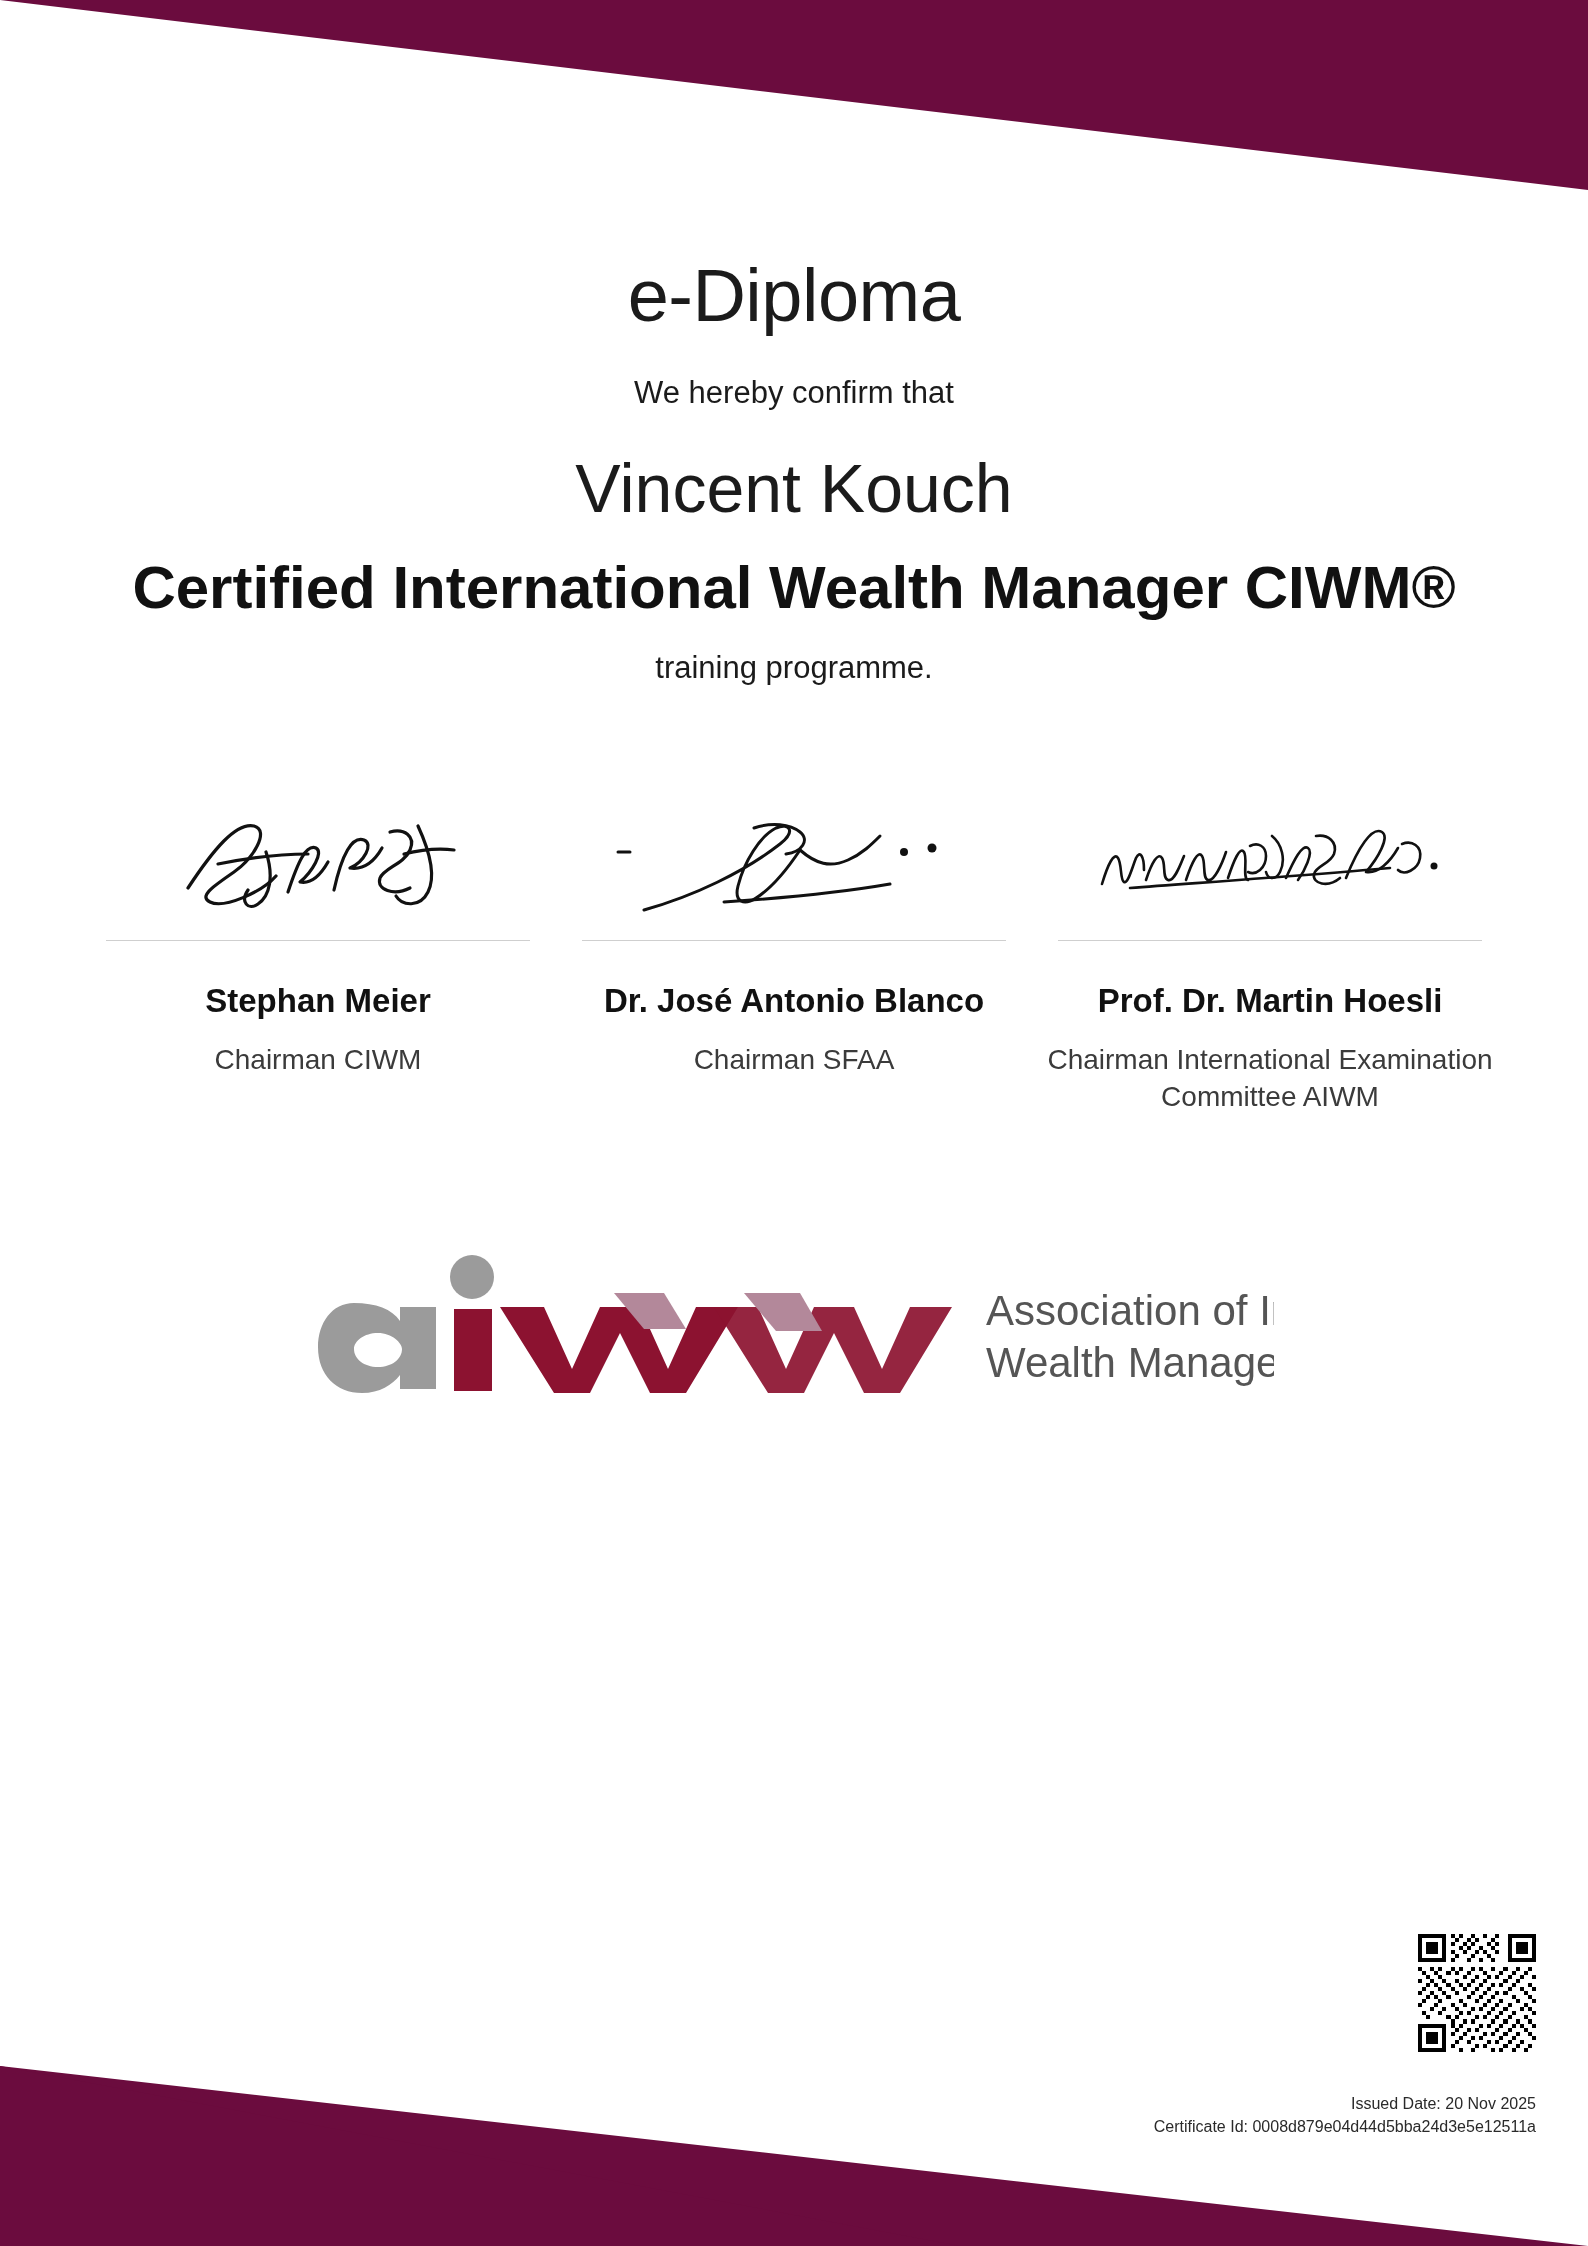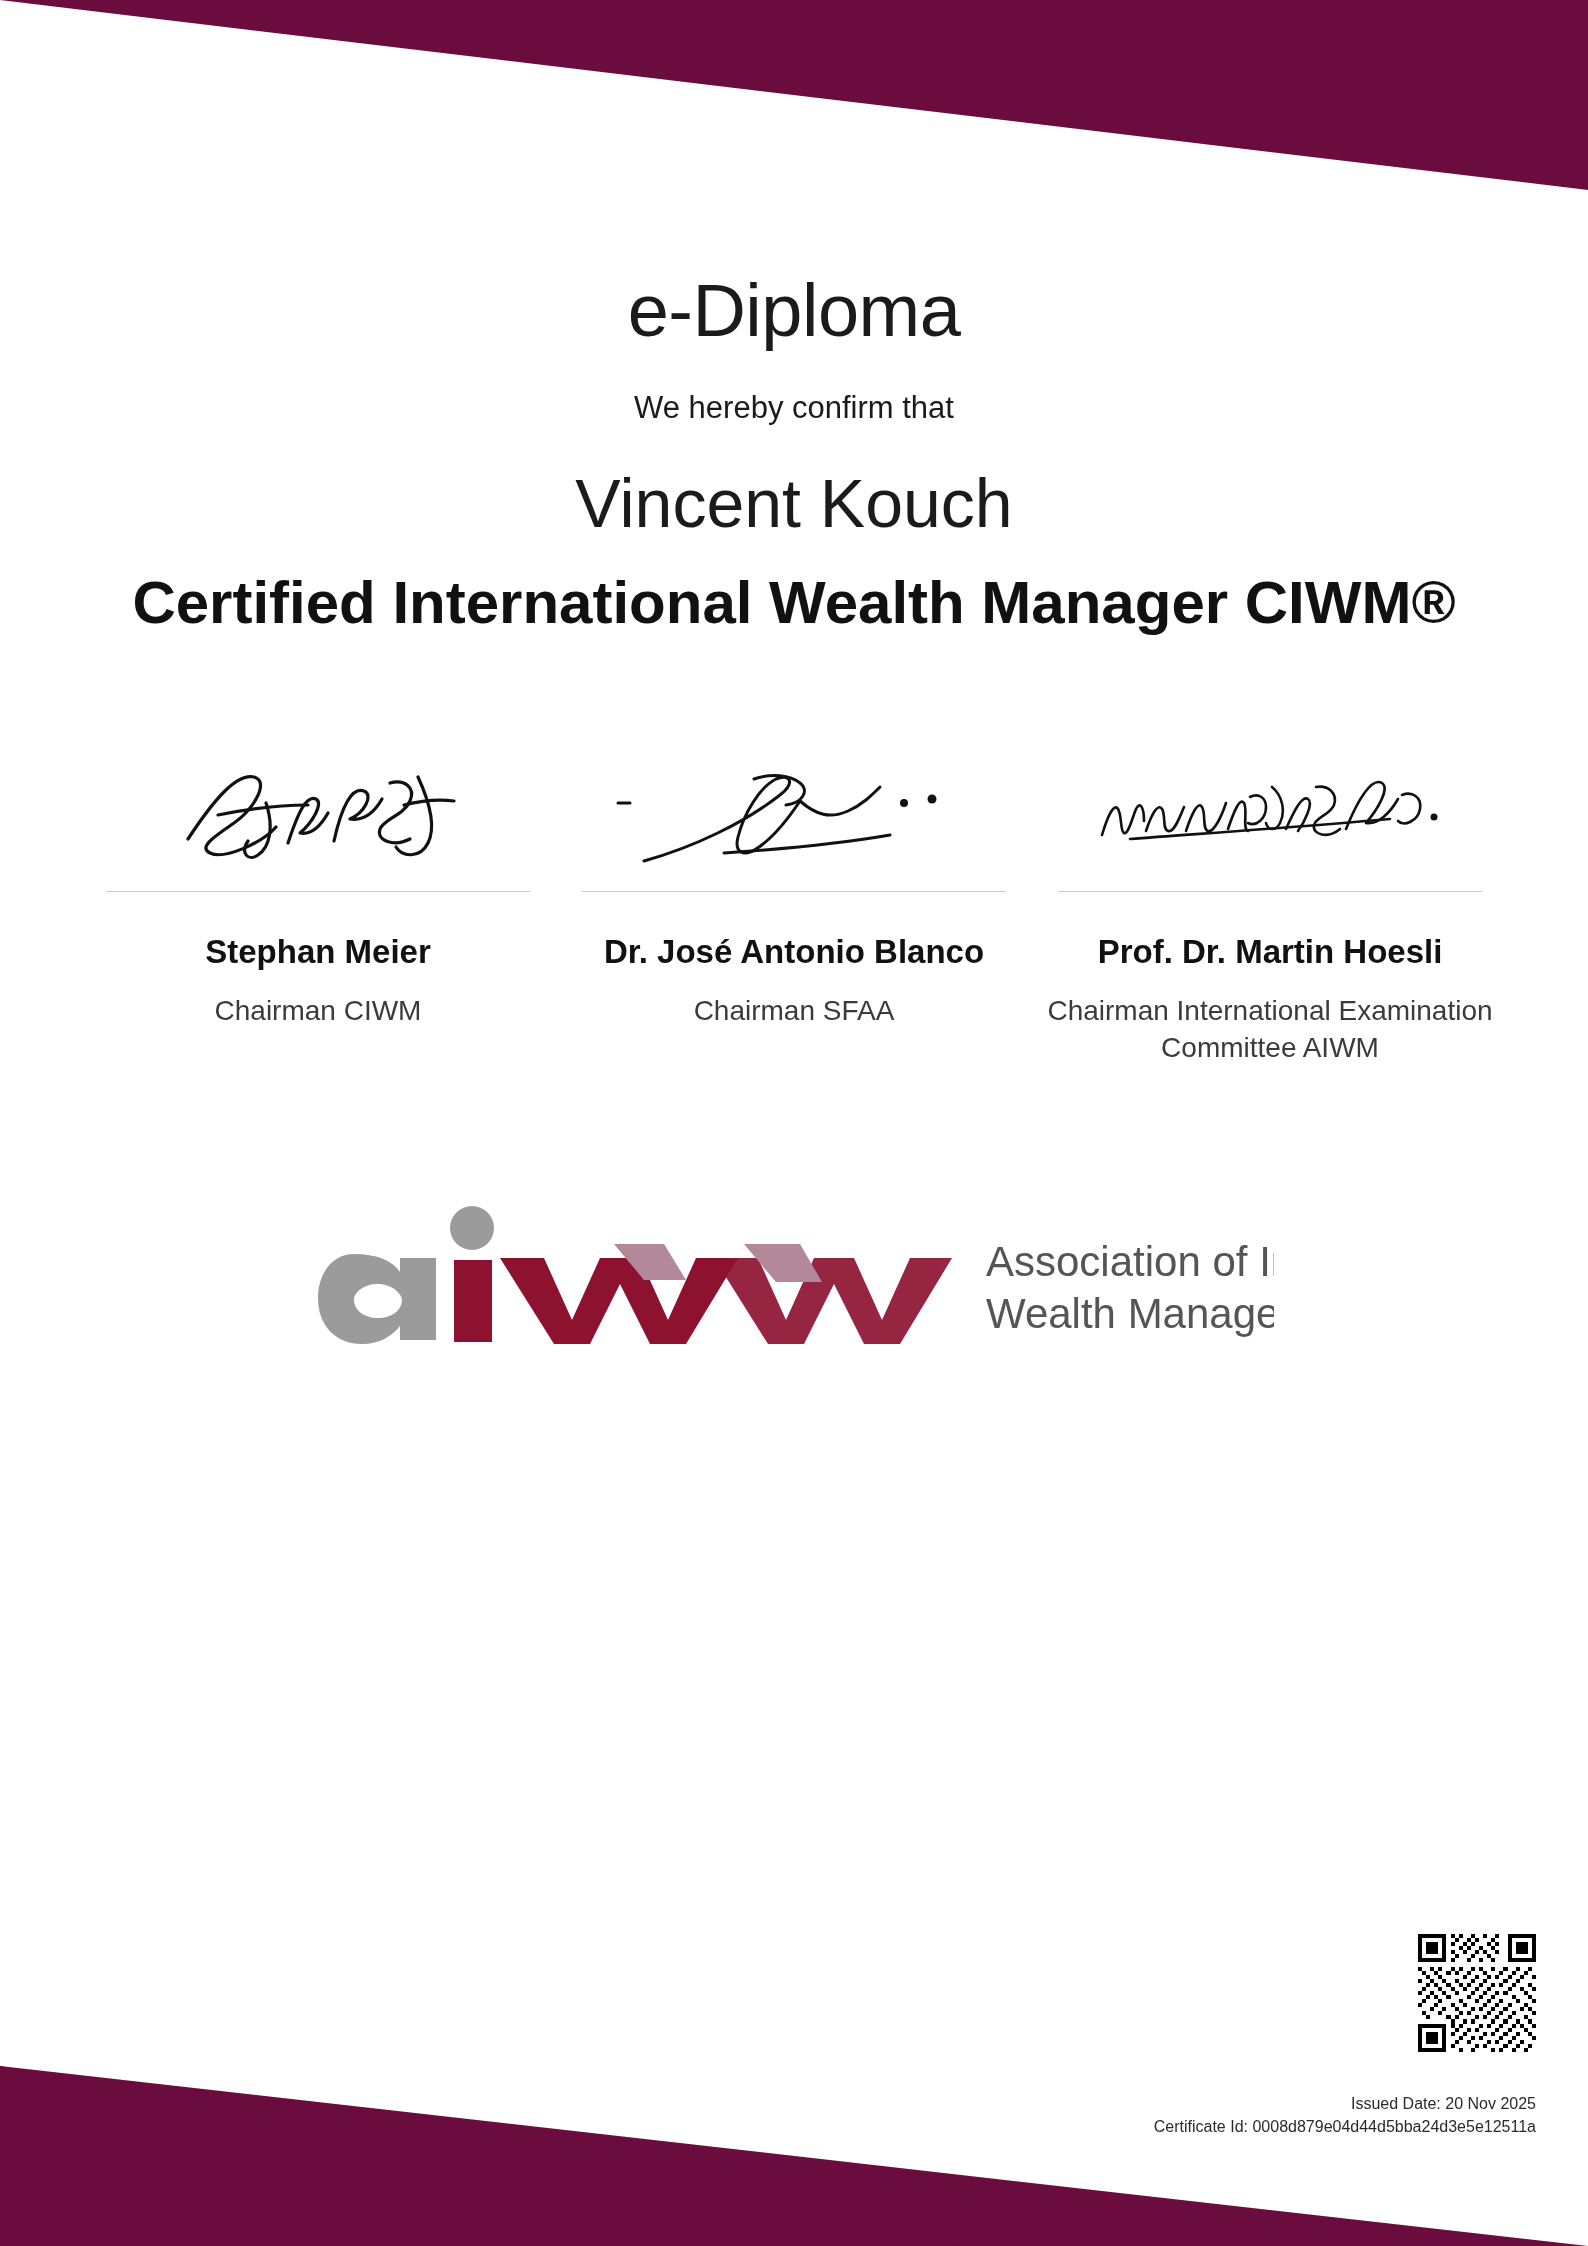--- a/index.html
+++ b/index.html
@@ -47,21 +47,21 @@
     width: 1588px;
     height: 2246px;
     display: block;
   }
 
   .title {
     text-align: center;
     font-size: 74px;
     font-weight: normal;
     letter-spacing: -0.5px;
-    margin: 16px;
+    margin: 1px;
     padding-top: 258px;
     line-height: 1.0;
     color: #1b1b1b;
   }
   .confirm-line {
     text-align: center;
     font-size: 31px;
     margin-top: 42px;
     color: #1b1b1b;
   }
@@ -179,20 +179,21 @@
 
     <h1 class="title">e-Diploma</h1>
 
     <div class="confirm-line">We hereby confirm that</div>
 
     <div class="recipient">Vincent Kouch</div>
 
 
     <div class="programme">Certified International Wealth Manager CIWM®</div>
 
+    <div class="programme-suffix">training programme.</div>
 
     <div class="signatures">
 
       <div class="sig-col">
         <div class="sig-img">
           <svg width="320" height="140" viewBox="0 0 320 140" xmlns="http://www.w3.org/2000/svg">
             <g fill="none" stroke="#111111" stroke-width="3.2" stroke-linecap="round" stroke-linejoin="round">
               <path d="M30 96 C55 58, 78 30, 96 34 C112 38, 96 66, 76 80 C56 94, 40 104, 52 110 C66 117, 104 100, 118 84"></path>
               <path d="M60 72 C90 66, 124 62, 150 62"></path>
               <path d="M108 60 C116 84, 112 104, 100 112 C90 119, 82 110, 90 98"></path>

